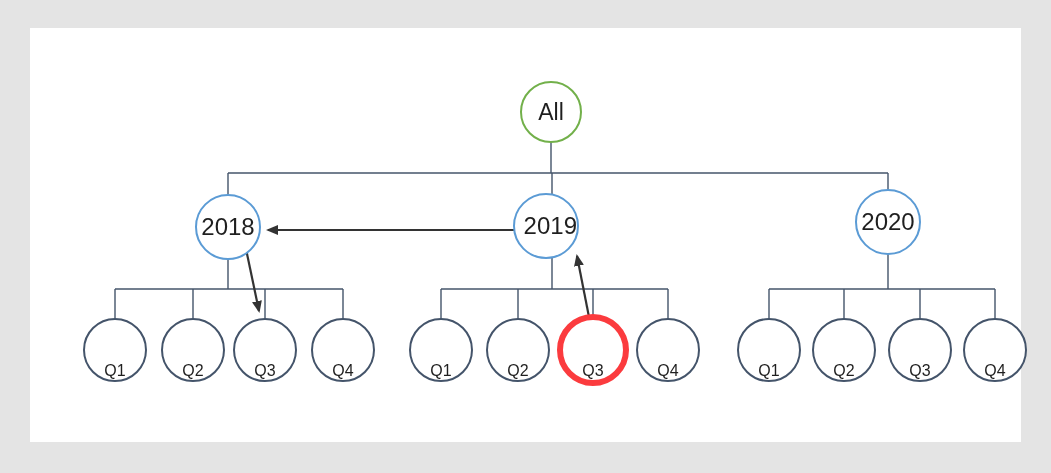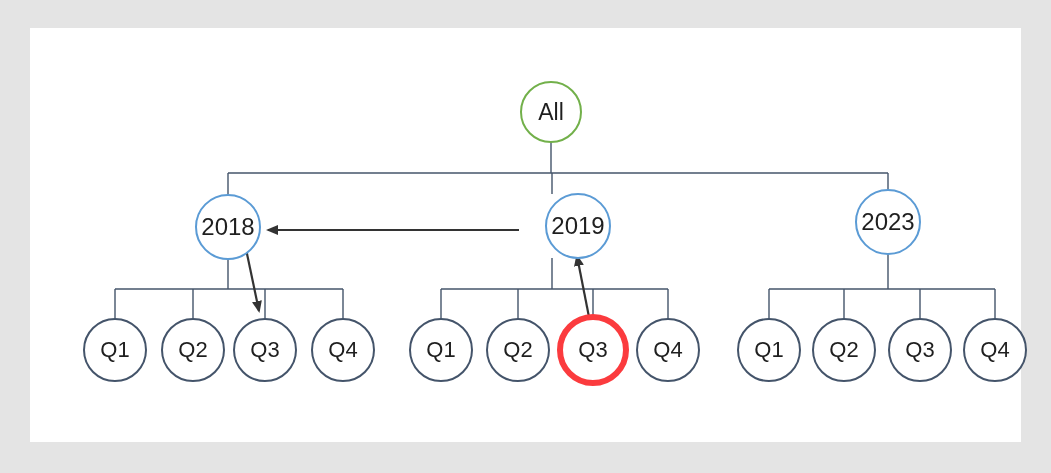--- a/index.html
+++ b/index.html
@@ -48,28 +48,29 @@
     left: 490px; top: 53px; width: 62px; height: 62px;
     border: 2px solid var(--root-stroke, #70ad47);
     font-size: 23px;
   }
   .node.year {
     width: 66px; height: 66px;
     border: 2px solid var(--year-stroke, #5b9bd5);
     font-size: 24px;
   }
   .node.y2018 { left: 165px; top: 166px; }
-  .node.y2019 { left: 515px; top: 165px; }
+  .node.y2019 { left: 483px; top: 165px; justify-content: flex-end; }
   .node.y2020 { left: 825px; top: 161px; }
 
   .node.quarter {
     width: 64px; height: 64px;
     border: 2.2px solid var(--quarter-stroke, #44546a);
-    font-size: 22px;
+    font-size: 16px;
     top: 290px;
+    align-items: flex-end;
   }
   .node.g1q1 { left: 53px; }
   .node.g1q2 { left: 131px; }
   .node.g1q3 { left: 203px; }
   .node.g1q4 { left: 281px; }
   .node.g2q1 { left: 379px; }
   .node.g2q2 { left: 456px; }
   .node.g2q4 { left: 606px; }
   .node.g3q1 { left: 707px; }
   .node.g3q2 { left: 782px; }
@@ -137,21 +138,21 @@
       <span class="lbl">All</span>
     </div>
 
     <div class="node year y2018">
       <span class="lbl">2018</span>
     </div>
     <div class="node year y2019">
       <span class="lbl">2019</span>
     </div>
     <div class="node year y2020">
-      <span class="lbl">2023</span>
+      <span class="lbl">2020</span>
     </div>
 
     <div class="node quarter g1q1">
       <span class="lbl">Q1</span>
     </div>
     <div class="node quarter g1q2">
       <span class="lbl">Q2</span>
     </div>
     <div class="node quarter g1q3">
       <span class="lbl">Q3</span>

